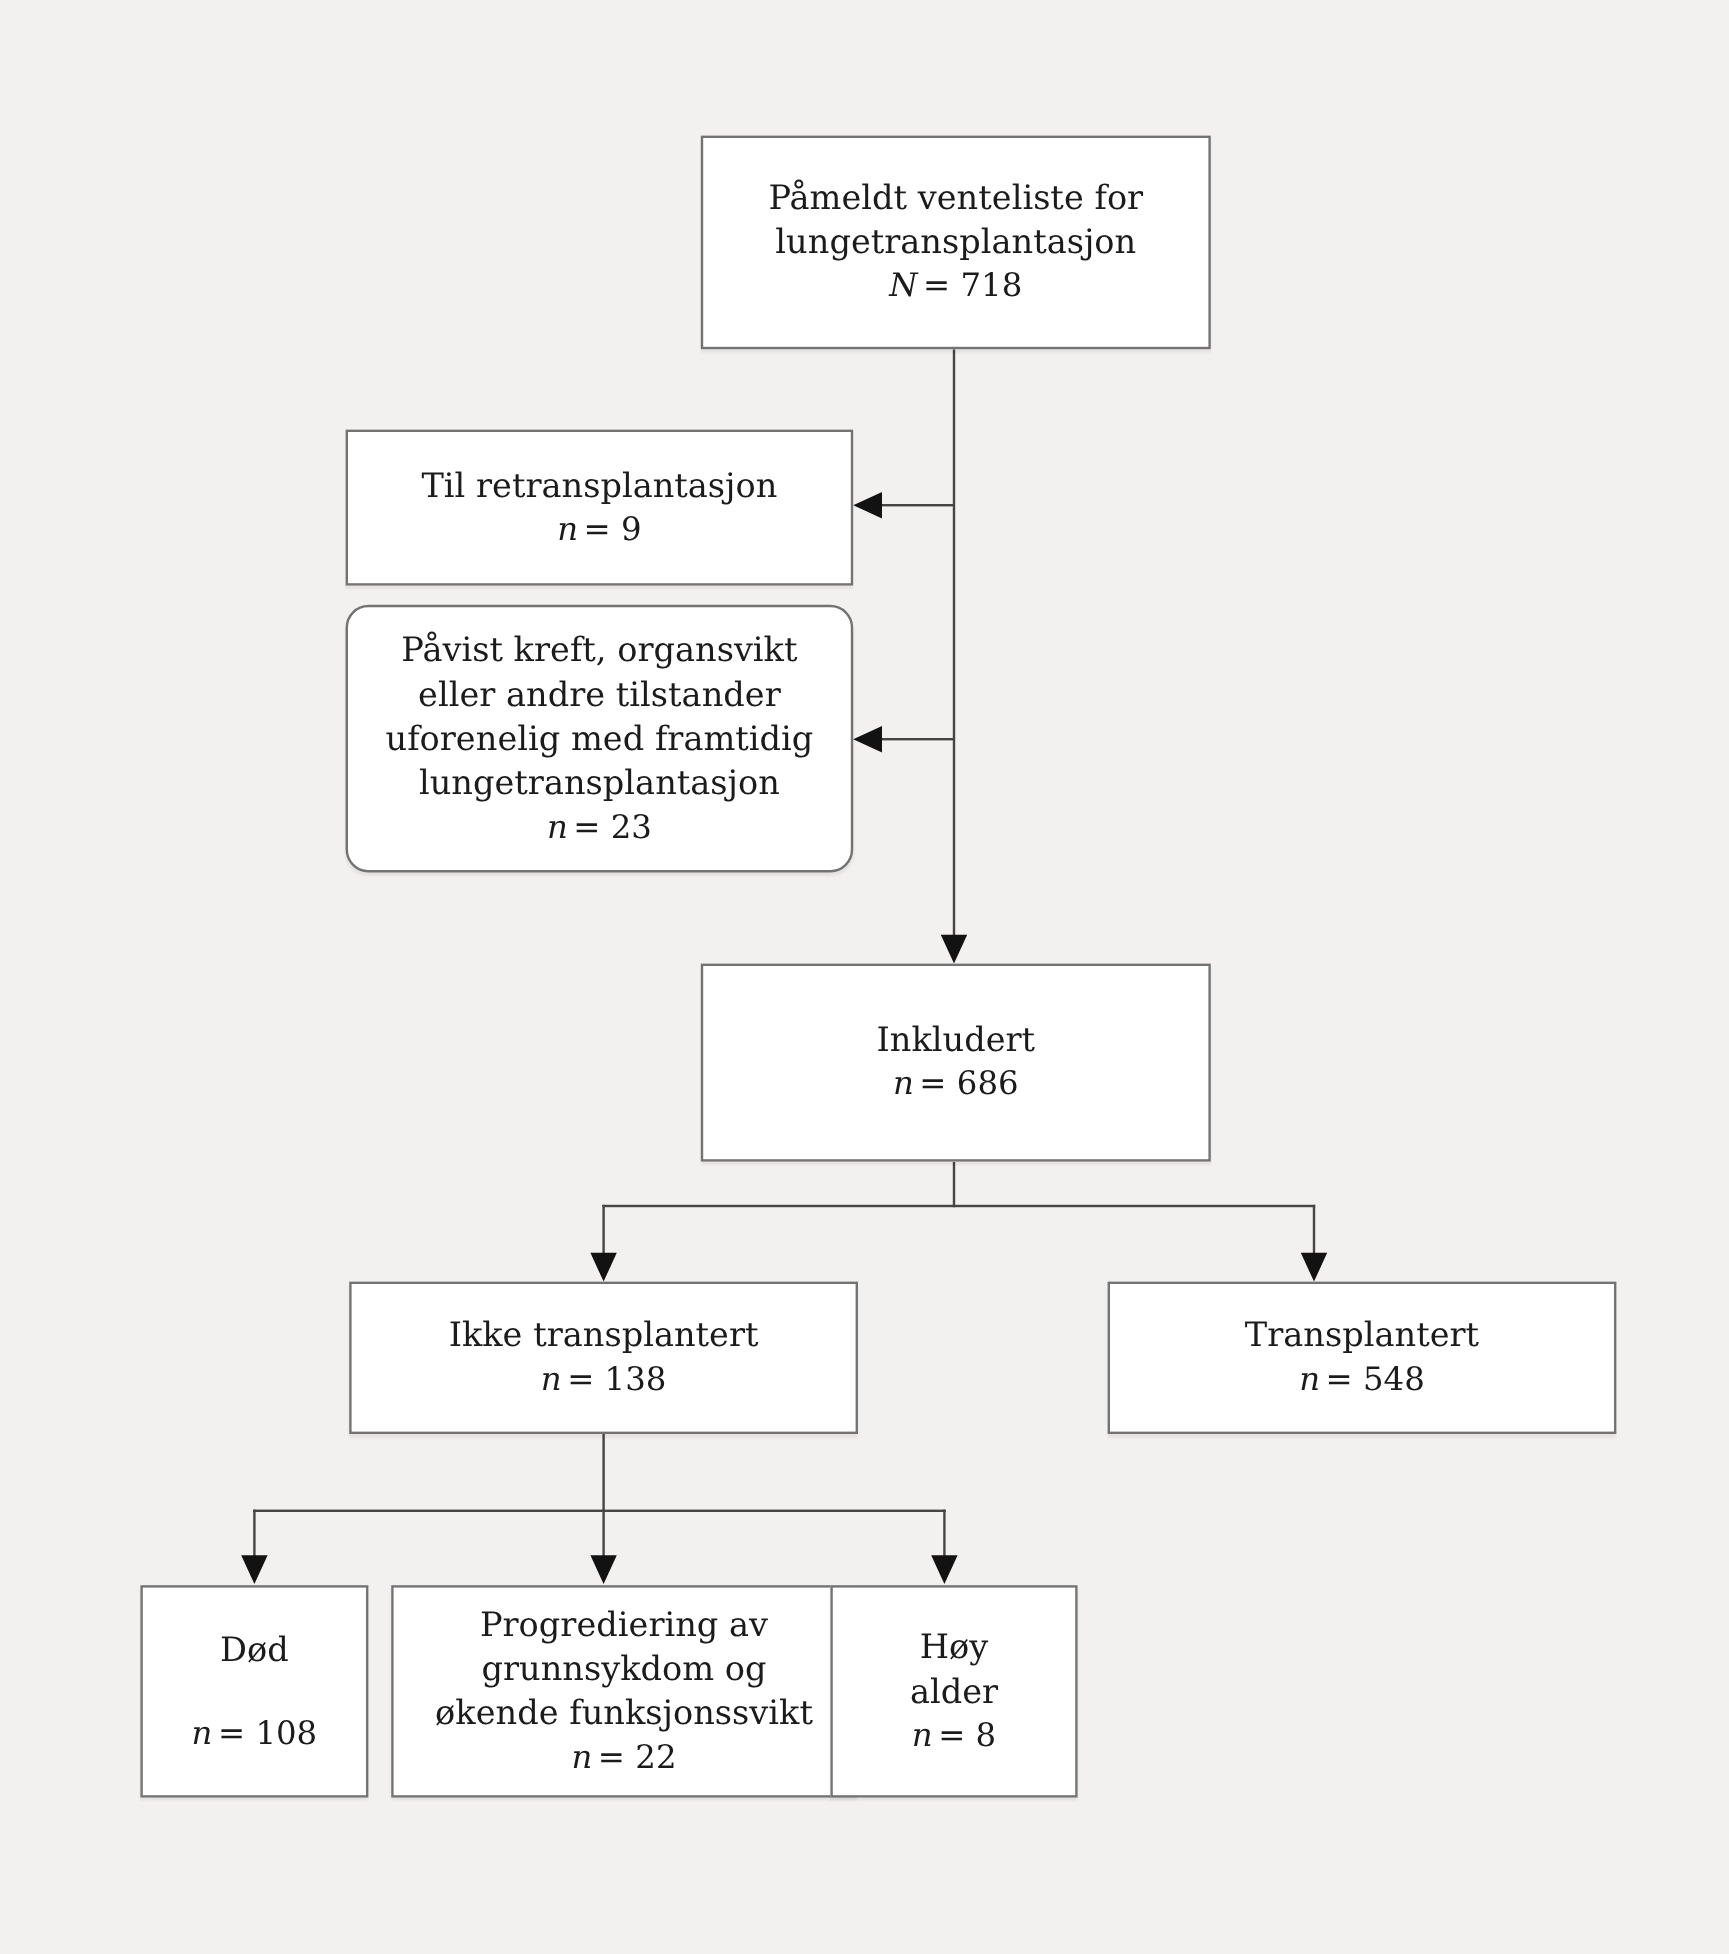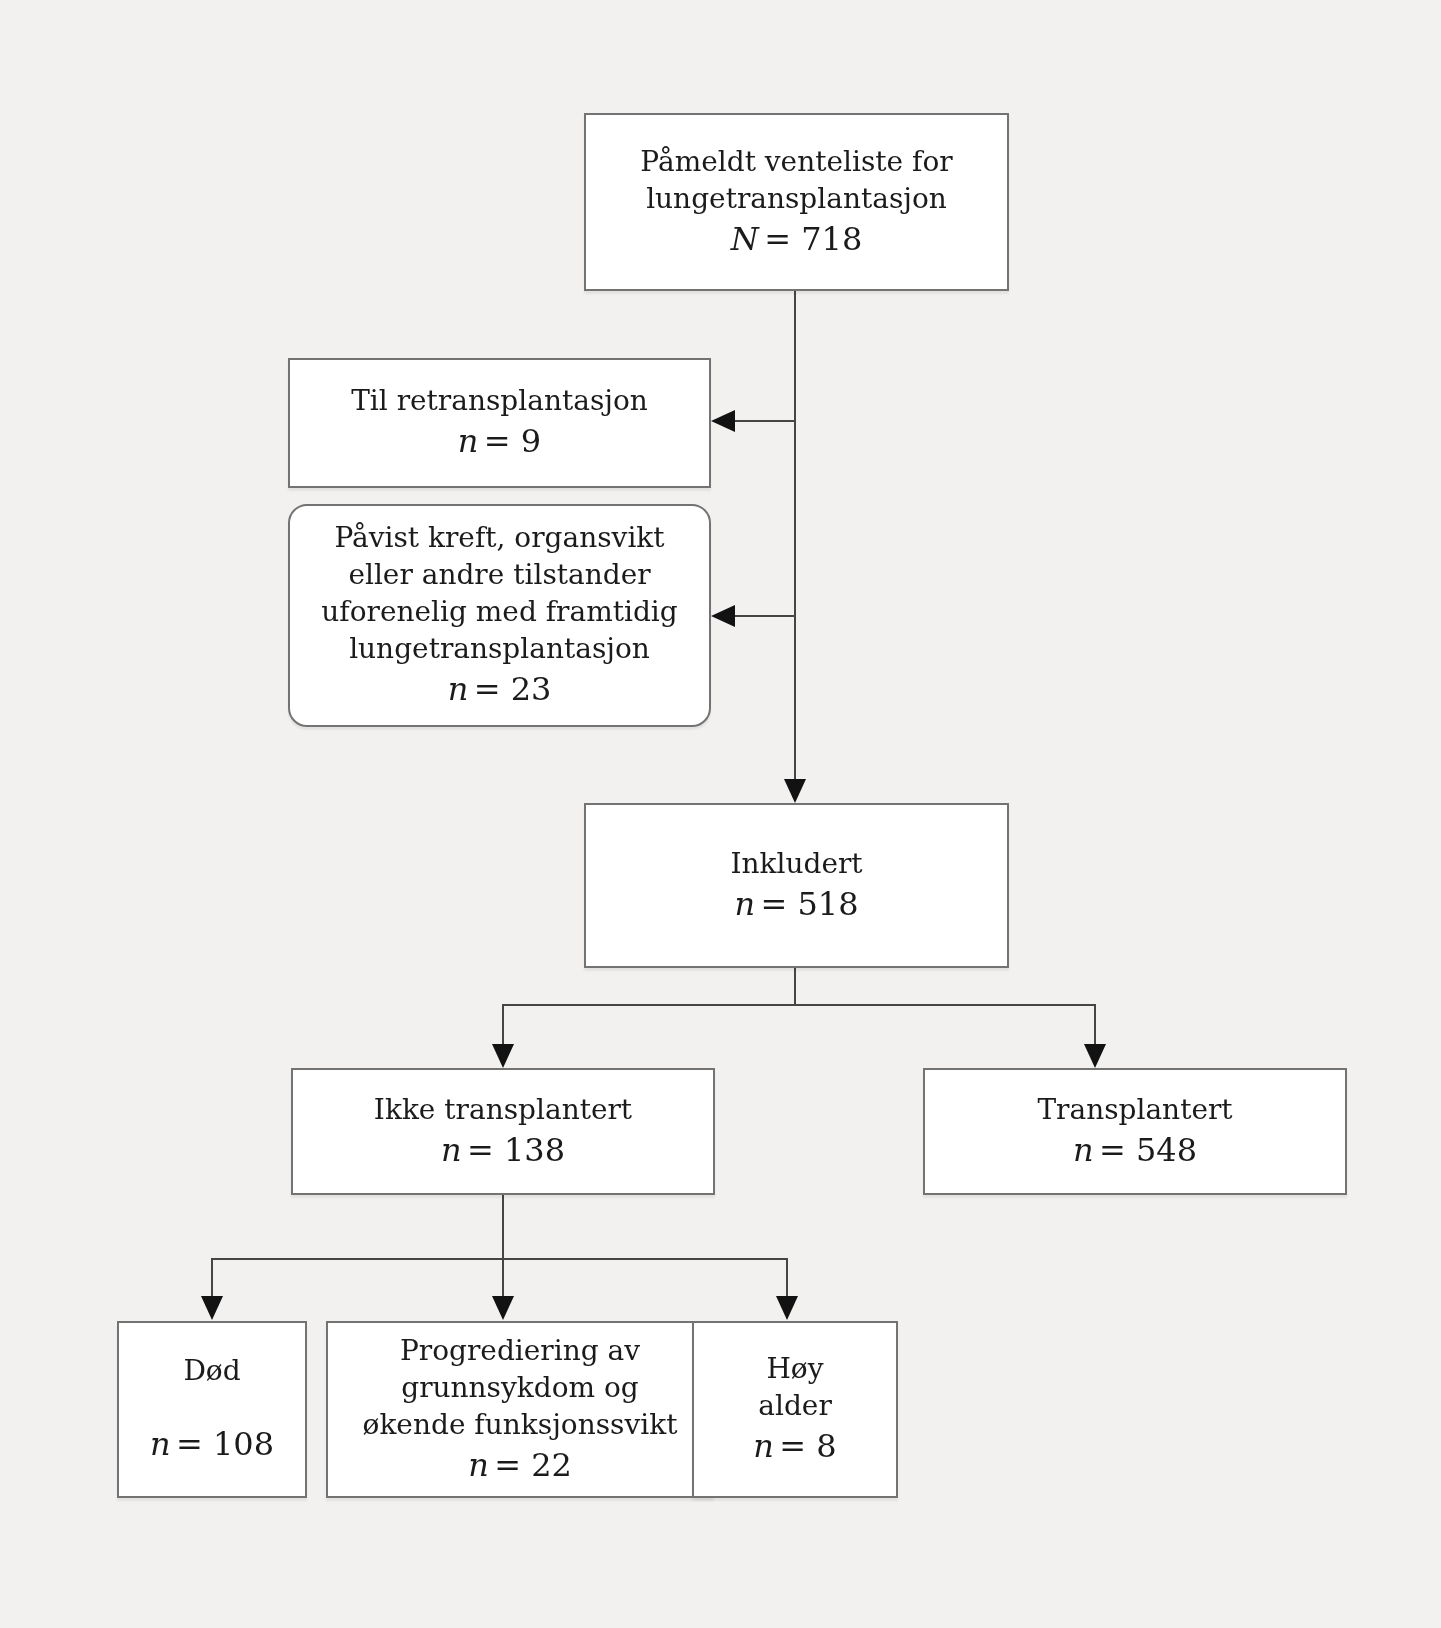--- a/index.html
+++ b/index.html
@@ -27,21 +27,21 @@
     justify-content: center;
     text-align: center;
     padding: 4px 8px;
   }
   .node-label {
     white-space: pre-line;
     font-size: 28px;
     line-height: 1.32;
   }
   .node-n {
-    font-size: 32px;
+    font-size: 27px;
     line-height: 1.32;
   }
   .node-n i { font-style: italic; }
   .node-n .count { margin-left: 0.17em; }
   .line {
     position: absolute;
     background: #454545;
   }
   .arrow-down {
     position: absolute;
@@ -113,21 +113,21 @@
   <div class="node n-excluded">
     <div class="node-label">Påvist kreft, organsvikt
 eller andre tilstander
 uforenelig med framtidig
 lungetransplantasjon</div>
     <div class="node-n"><i>n</i><span class="count">= 23</span></div>
   </div>
 
   <div class="node n-included">
     <div class="node-label">Inkludert</div>
-    <div class="node-n"><i>n</i><span class="count">= 518</span></div>
+    <div class="node-n"><i>n</i><span class="count">= 686</span></div>
   </div>
 
   <div class="node n-nottransplanted">
     <div class="node-label">Ikke transplantert</div>
     <div class="node-n"><i>n</i><span class="count">= 138</span></div>
   </div>
 
   <div class="node n-transplanted">
     <div class="node-label">Transplantert</div>
     <div class="node-n"><i>n</i><span class="count">= 548</span></div>

